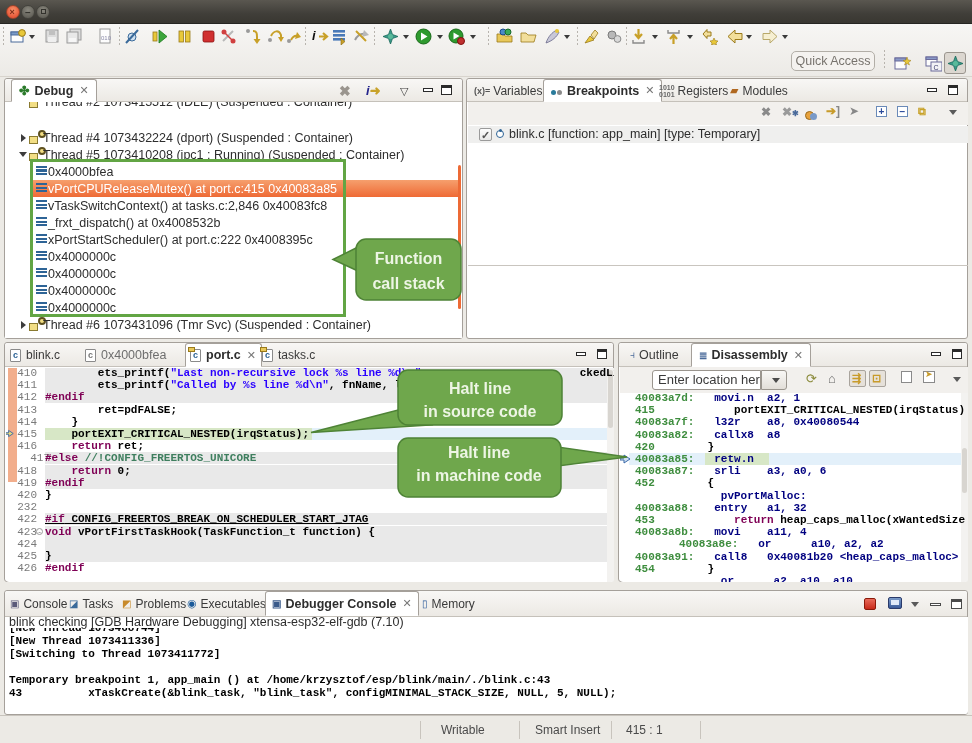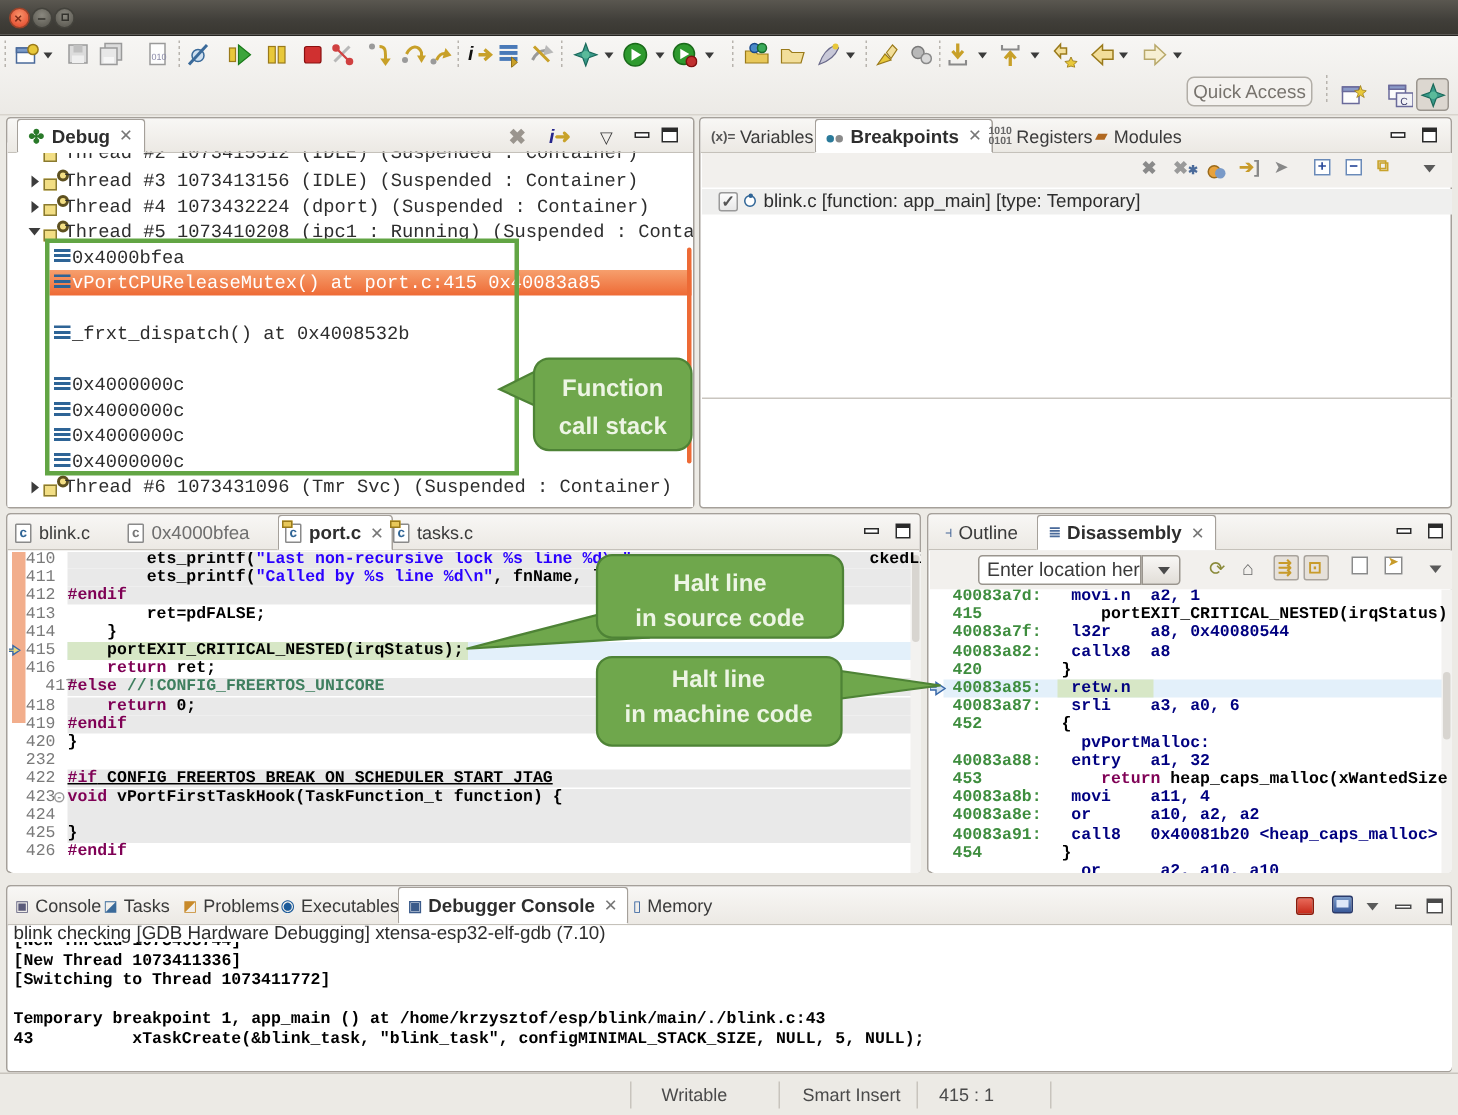--- a/index.html
+++ b/index.html
@@ -6,21 +6,21 @@
 html,body { width:972px; height:743px; overflow:hidden; }
 body { font-family:"Liberation Sans",sans-serif; background:#ECEAE5; position:relative; }
 .abs { position:absolute; }
 .panel { position:absolute; background:#fff; border:1px solid #A5A09A; border-radius:3px; }
 .phdr { position:absolute; left:0; top:0; right:0; height:23px; background:linear-gradient(#F8F7F5,#ECE9E4); border-bottom:1px solid #C5C1BA; border-radius:3px 3px 0 0; }
 .tab-sel { position:absolute; top:0; height:23px; background:#fff; border:1px solid #A5A09A; border-bottom:1px solid #fff; border-radius:3px 3px 0 0; display:flex; align-items:center; padding:0 7px; font-size:12.5px; font-weight:bold; color:#2e2e2e; }
 .tab-un { position:absolute; top:0; height:23px; display:flex; align-items:center; padding:0 7px; font-size:12.5px; color:#3a3a3a; }
 .tclose { color:#777; font-size:11px; margin-left:6px; font-weight:normal; }
 mono, .mono { font-family:"Liberation Mono",monospace; }
 .row { position:absolute; left:0px; right:0px; height:17px; font-size:12.5px; color:#2d2d2d; white-space:nowrap; }
-.row span.txt { position:absolute; top:2px;font-family:Liberation Mono, monospace; }
+.row span.txt { position:absolute; top:2px; }
 .tri-r { position:absolute; width:0; height:0; border-top:4px solid transparent; border-bottom:4px solid transparent; border-left:5px solid #3c3c3c; }
 .tri-dn { position:absolute; width:0; height:0; border-left:4px solid transparent; border-right:4px solid transparent; border-top:5px solid #3c3c3c; }
 .thic { position:absolute; width:17px; height:14px; }
 .thic .bx { position:absolute; left:0; bottom:0; width:9px; height:8px; background:#F2DE84; border:1px solid #8A7A30; }
 .thic .ci { position:absolute; right:0; top:0; width:8px; height:8px; border-radius:50%; background:#F2DE84; border:2px solid #5E5120; }
 .fic { position:absolute; width:11px; height:10px; background:repeating-linear-gradient(to bottom, #2e6496 0 2px, rgba(0,0,0,0) 2px 3.5px); }
 .cline { position:absolute; left:0; height:12px; font:bold 11px "Liberation Mono",monospace; line-height:12px; white-space:pre; color:#000; }
 .lnum { position:absolute; width:30px; text-align:right; height:12px; font:11px "Liberation Mono",monospace; line-height:12px; color:#7a7a7a; }
 .kw { color:#7F0055; }
 .str { color:#2A00FF; }
@@ -207,28 +207,20 @@
 
 <div class="panel" id="debugpanel" style="left:4px;top:78px;width:459px;height:261px;">
   <div class="abs" id="debugtree" style="left:0;top:16px;width:457px;height:243px;background:#fff;overflow:hidden;">
     <div class="row" style="top:-2px;">
         <span class="thic" style="left:24px;top:1px;">
           <span class="bx"></span>
           <span class="ci"></span>
         </span>
         <span class="txt" style="left:38px;">Thread #2 1073415512 (IDLE) (Suspended : Container)</span>
       </div>
-    <div class="row" style="top:17px;">
-        <span class="tri-r" style="left:16px;top:5px;"></span>
-        <span class="thic" style="left:24px;top:1px;">
-          <span class="bx"></span>
-          <span class="ci"></span>
-        </span>
-        <span class="txt" style="left:38px;">Thread #3 1073413156 (IDLE) (Suspended : Container)</span>
-      </div>
     <div class="row" style="top:34px;">
         <span class="tri-r" style="left:16px;top:5px;"></span>
         <span class="thic" style="left:24px;top:1px;">
           <span class="bx"></span>
           <span class="ci"></span>
         </span>
         <span class="txt" style="left:38px;">Thread #4 1073432224 (dport) (Suspended : Container)</span>
       </div>
     <div class="row" style="top:51px;">
         <span class="tri-dn" style="left:14px;top:6px;"></span>
@@ -239,23 +231,31 @@
         <span class="txt" style="left:38px;">Thread #5 1073410208 (ipc1 : Running) (Suspended : Container)</span>
       </div>
     <div class="row" style="top:68px;">
         <span class="fic" style="left:31px;top:3px;"></span>
         <span class="txt" style="left:43px;">0x4000bfea</span>
       </div>
     <div class="row" style="top:85px;background:linear-gradient(#F69F6D,#EE6A35);color:#fff;left:28px;right:1px;">
         <span class="fic" style="left:3px;top:3px;"></span>
         <span class="txt" style="left:15px;">vPortCPUReleaseMutex() at port.c:415 0x40083a85</span>
       </div>
+    <div class="row" style="top:102px;">
+        <span class="fic" style="left:31px;top:3px;"></span>
+        <span class="txt" style="left:43px;">vTaskSwitchContext() at tasks.c:2,846 0x40083fc8</span>
+      </div>
     <div class="row" style="top:119px;">
         <span class="fic" style="left:31px;top:3px;"></span>
         <span class="txt" style="left:43px;">_frxt_dispatch() at 0x4008532b</span>
+      </div>
+    <div class="row" style="top:136px;">
+        <span class="fic" style="left:31px;top:3px;"></span>
+        <span class="txt" style="left:43px;">xPortStartScheduler() at port.c:222 0x4008395c</span>
       </div>
     <div class="row" style="top:153px;">
         <span class="fic" style="left:31px;top:3px;"></span>
         <span class="txt" style="left:43px;">0x4000000c</span>
       </div>
     <div class="row" style="top:170px;">
         <span class="fic" style="left:31px;top:3px;"></span>
         <span class="txt" style="left:43px;">0x4000000c</span>
       </div>
     <div class="row" style="top:187px;">
@@ -413,21 +413,21 @@
     <div class="dline" style="top:23px;"><span class="addr">40083a7f:</span>   l32r    a8, 0x40080544</div>
     <div class="dline" style="top:36px;"><span class="addr">40083a82:</span>   callx8  a8</div>
     <div class="dline" style="top:48px;"><span class="addr">420</span><span style="color:#000;">        }</span></div>
     <div class="dline" style="top:60px;"><span class="addr">40083a85:</span>   retw.n</div>
     <div class="dline" style="top:72px;"><span class="addr">40083a87:</span>   srli    a3, a0, 6</div>
     <div class="dline" style="top:84px;"><span class="addr">452</span><span style="color:#000;">        {</span></div>
     <div class="dline" style="top:97px;">             pvPortMalloc:</div>
     <div class="dline" style="top:109px;"><span class="addr">40083a88:</span>   entry   a1, 32</div>
     <div class="dline" style="top:121px;"><span class="addr">453</span>            <span class="kw">return</span><span style="color:#000;"> heap_caps_malloc(xWantedSize</span></div>
     <div class="dline" style="top:133px;"><span class="addr">40083a8b:</span>   movi    a11, 4</div>
-    <div class="dline" style="top:145px;"><span class="addr">40083a8e:</span>   or      a10, a2, a2</div>
+    <div class="dline" style="top:145px;margin-left:44px;"><span class="addr">40083a8e:</span>   or      a10, a2, a2</div>
     <div class="dline" style="top:158px;"><span class="addr">40083a91:</span>   call8   0x40081b20 &lt;heap_caps_malloc&gt;</div>
     <div class="dline" style="top:170px;"><span class="addr">454</span><span style="color:#000;">        }</span></div>
     <div class="dline" style="top:182px;">             or      a2, a10, a10</div>
   </div>
 </div>
 
 <div class="panel" id="consolepanel" style="left:4px;top:590px;width:964px;height:125px;">
   <div class="phdr" style="height:26px;"></div>
   <div class="tab-un" style="left:1px;height:25px;padding:0 4px;font-size:12px;"><span style="margin-right:4px;color:#5a5a7a;font-size:10px;">▣</span>Console</div>
   <div class="tab-un" style="left:60px;height:25px;padding:0 4px;font-size:12px;"><span style="margin-right:4px;color:#3a6a9a;font-size:10px;">◪</span>Tasks</div>

